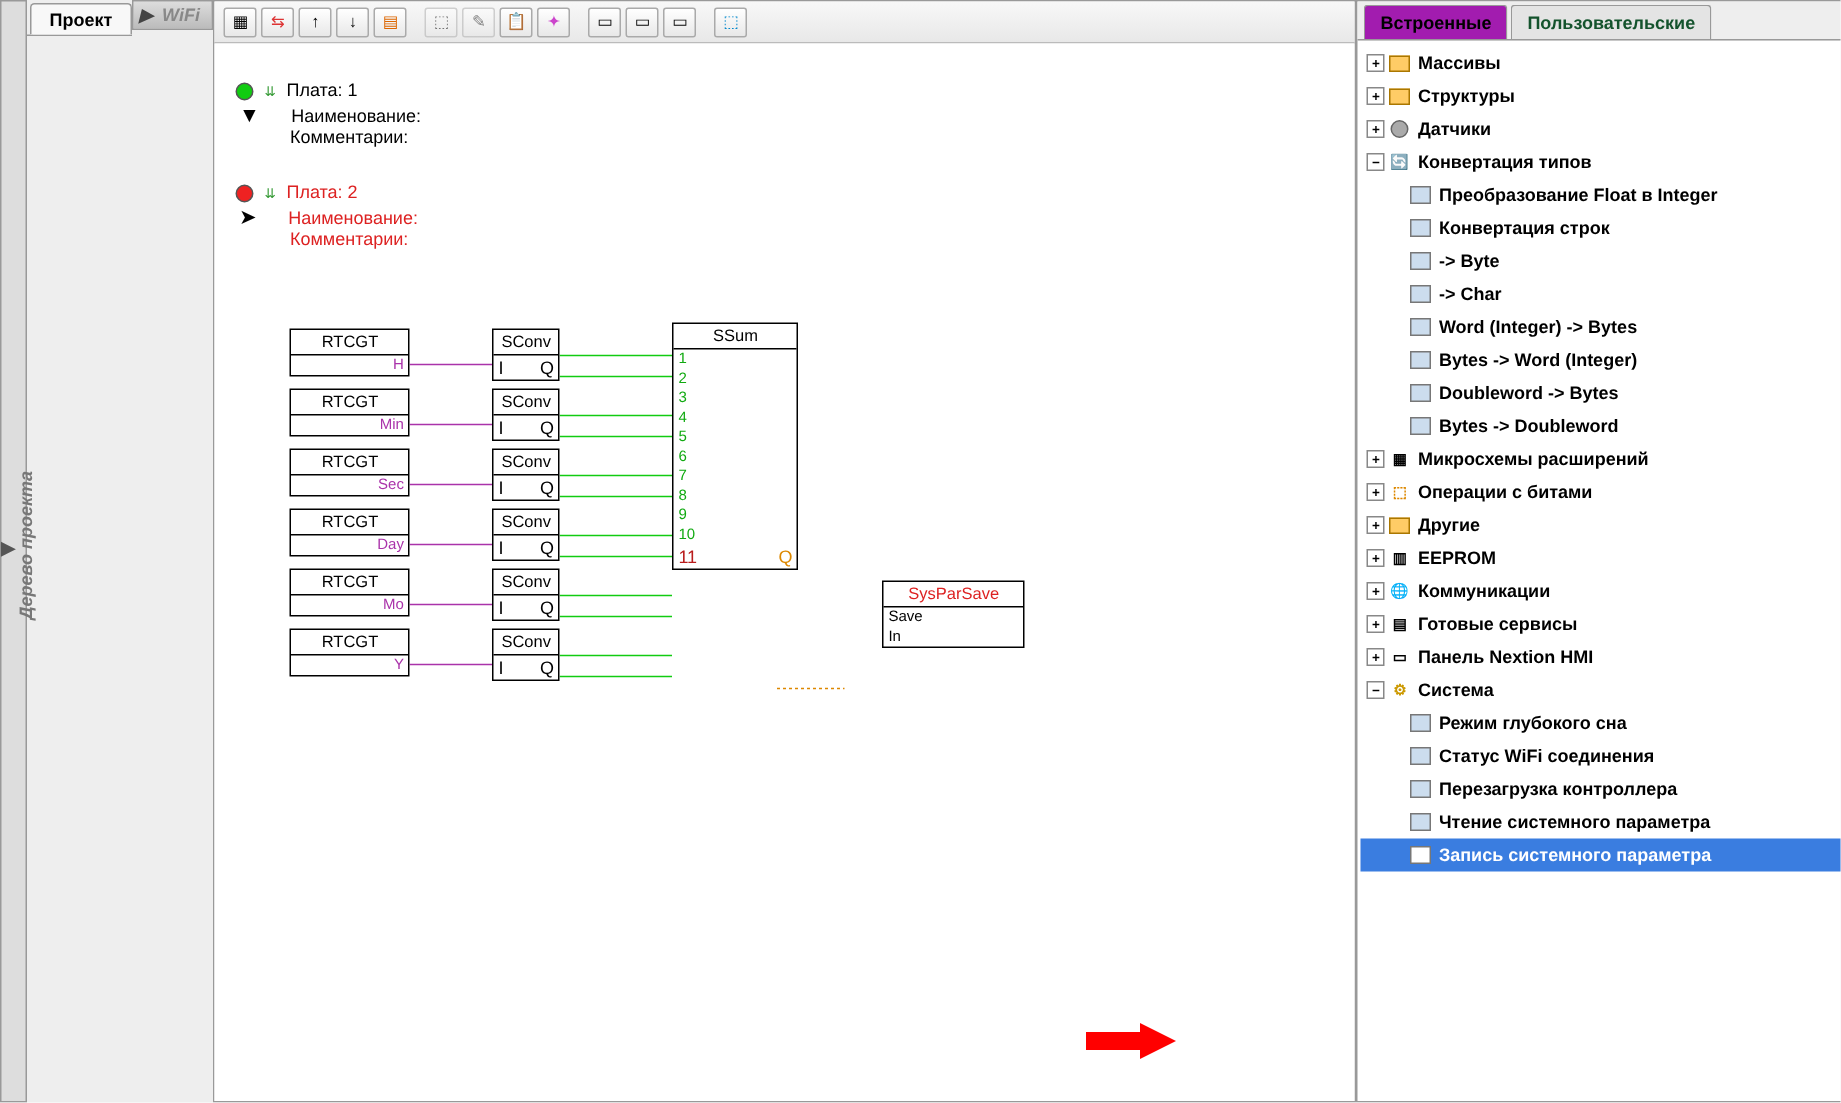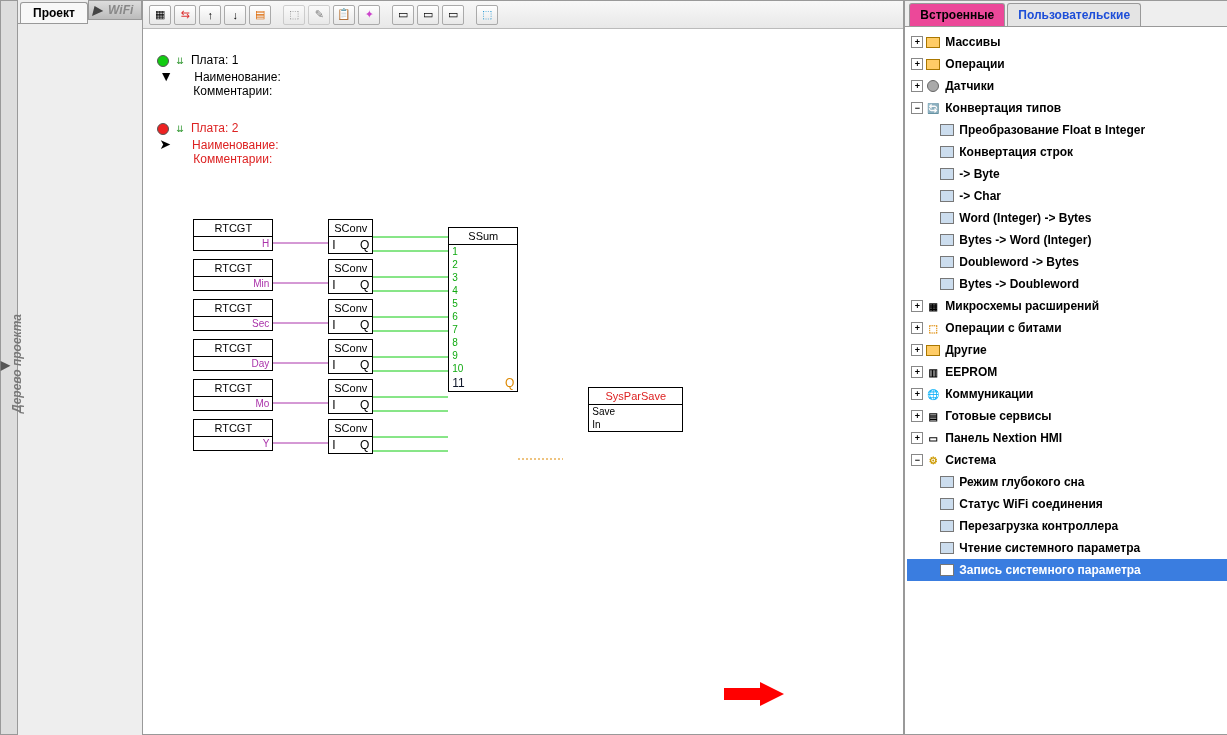--- a/index.html
+++ b/index.html
@@ -60,24 +60,24 @@
 
 svg.wires { position: absolute; top: 0; left: 0; }
 .red-arrow {
   position: absolute; width: 60px; height: 24px; background: red;
   clip-path: polygon(0 25%, 60% 25%, 60% 0, 100% 50%, 60% 100%, 60% 75%, 0 75%);
 }
 
 .right-pane { width: 435px; display: flex; flex-direction: column; border: 1px solid #999; background: #fff; }
 .tabrow2 { height: 26px; display: flex; align-items: flex-end; background: #eee; padding-left: 4px; border-bottom: 1px solid #999; }
 .tab2 {
-  border: 1px solid #999; border-bottom: none; padding: 4px 10px; background: #ec4899; font-weight: bold;
+  border: 1px solid #999; border-bottom: none; padding: 4px 10px; background: #a21caf; font-weight: bold;
   border-radius: 3px 3px 0 0; margin-right: 2px;
 }
-.tab2.inactive { background: #e4e4e4; color: #1d4ed8; }
+.tab2.inactive { background: #e4e4e4; color: #14532d; }
 
 .tree { flex: 1; overflow: auto; padding: 4px 2px; position: relative; }
 .tree-scrollbar { position: absolute; right: 0; top: 0; bottom: 0; width: 16px; background: #eee; border-left: 1px solid #ccc; }
 .tree-scrollbar .thumb { position: absolute; left: 2px; right: 2px; top: 340px; height: 120px; background: #c8c8e8; border: 1px solid #99b; border-radius: 2px; }
 .tree-scrollbar .arrowbtn { position: absolute; left: 0; right: 0; height: 16px; background: #ddd; text-align: center; font-size: 10px; line-height: 16px; border: 1px solid #bbb; }
 .tree-scrollbar .arrowbtn.top { top: 0; }
 
 .tnode { display: flex; align-items: center; height: 22px; padding-left: 4px; font-weight: bold; white-space: nowrap; }
 .tnode.child { padding-left: 32px; font-weight: bold; }
 .tnode .twisty { width: 12px; height: 12px; border: 1px solid #888; display: inline-flex; align-items: center; justify-content: center; font-size: 9px; margin-right: 2px; background: #fff; }
@@ -246,35 +246,35 @@
               </div>
               <div class="block" style="left:185px; top:390px; width:45px">
                 <div class="block-label">SConv</div>
                 <div class="block-port" style="display:flex; justify-content:space-between">
                     <span>I</span>
                     <span>Q</span>
                   </div>
               </div>
             </div>
 
-            <div class="block" style="left:305px; top:198px; width:70px">
+            <div class="block" style="left:305px; top:186px; width:84px">
               <div class="block-label">SSum</div>
               <div style="position:relative">
                 <div class="block-port" style="color:#1a1">1</div>
                 <div class="block-port" style="color:#1a1">2</div>
                 <div class="block-port" style="color:#1a1">3</div>
                 <div class="block-port" style="color:#1a1">4</div>
                 <div class="block-port" style="color:#1a1">5</div>
                 <div class="block-port" style="color:#1a1">6</div>
                 <div class="block-port" style="color:#1a1">7</div>
                 <div class="block-port" style="color:#1a1">8</div>
                 <div class="block-port" style="color:#1a1">9</div>
                 <div class="block-port" style="color:#1a1">10</div>
                 <div class="block-port" style="display:flex; justify-content:space-between">
-                    <span style="color:#0f172a">11</span>
+                    <span style="color:#b91c1c">11</span>
                     <span style="color:#d80">Q</span>
                   </div>
               </div>
             </div>
 
             <div class="block" style="left:445px; top:358px; width:95px">
               <div class="block-label" style="color:#d22">SysParSave</div>
               <div class="block-port">Save</div>
               <div class="block-port">In</div>
             </div>
@@ -299,21 +299,21 @@
               <span class="nic">
                 <span class="nic-folder"></span>
               </span>
               <span>Массивы</span>
             </div>
           <div class="tnode">
               <span class="twisty">+</span>
               <span class="nic">
                 <span class="nic-folder"></span>
               </span>
-              <span>Операции</span>
+              <span>Структуры</span>
             </div>
           <div class="tnode">
               <span class="twisty">+</span>
               <span class="nic">
                 <span class="nic-gear"></span>
               </span>
               <span>Датчики</span>
             </div>
           <div class="tnode">
               <span class="twisty">−</span>

